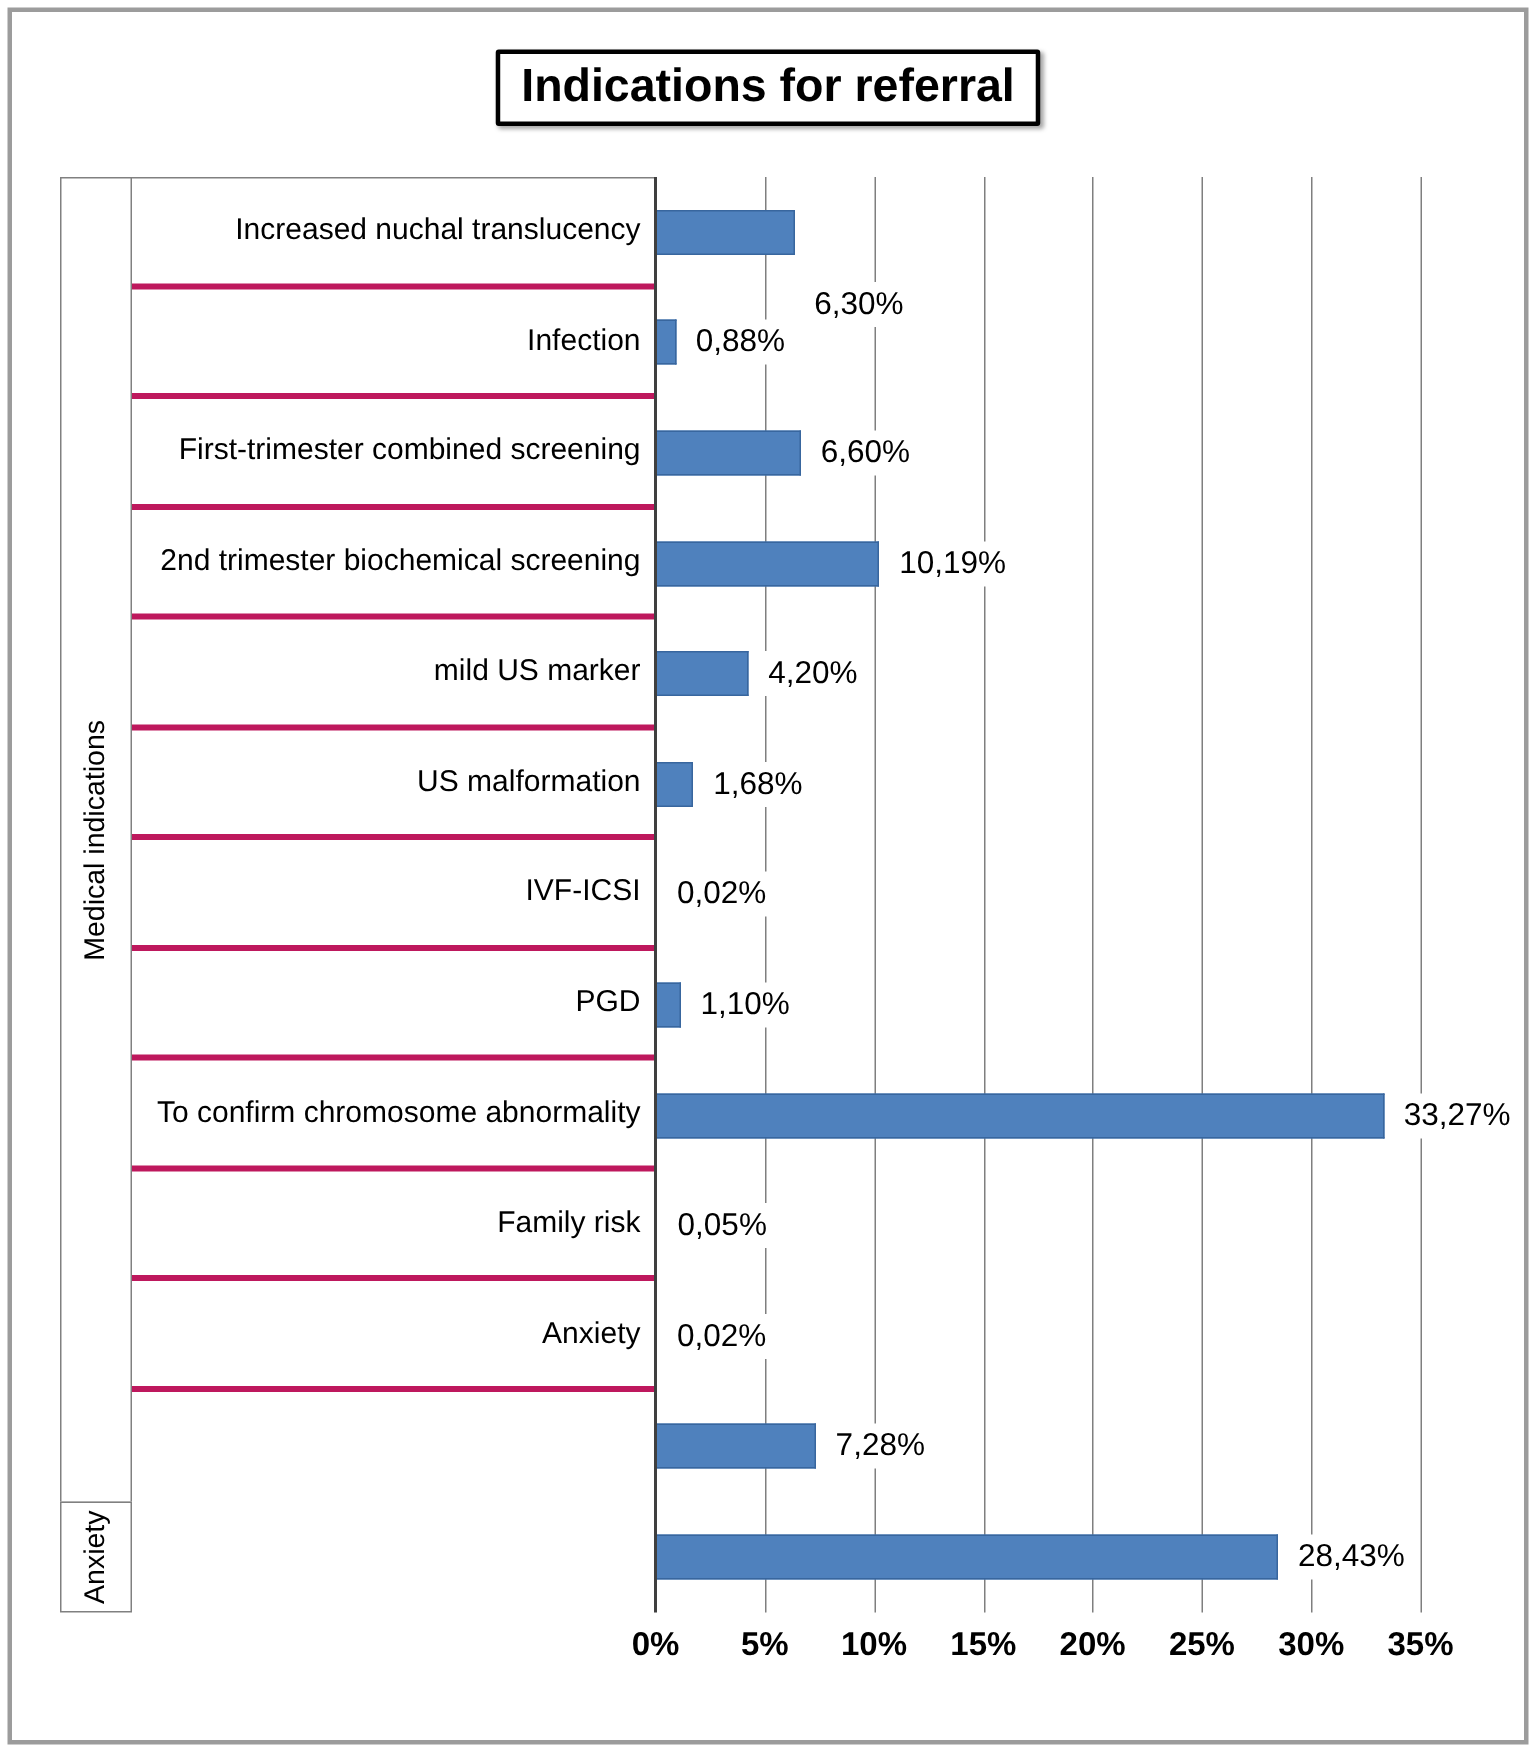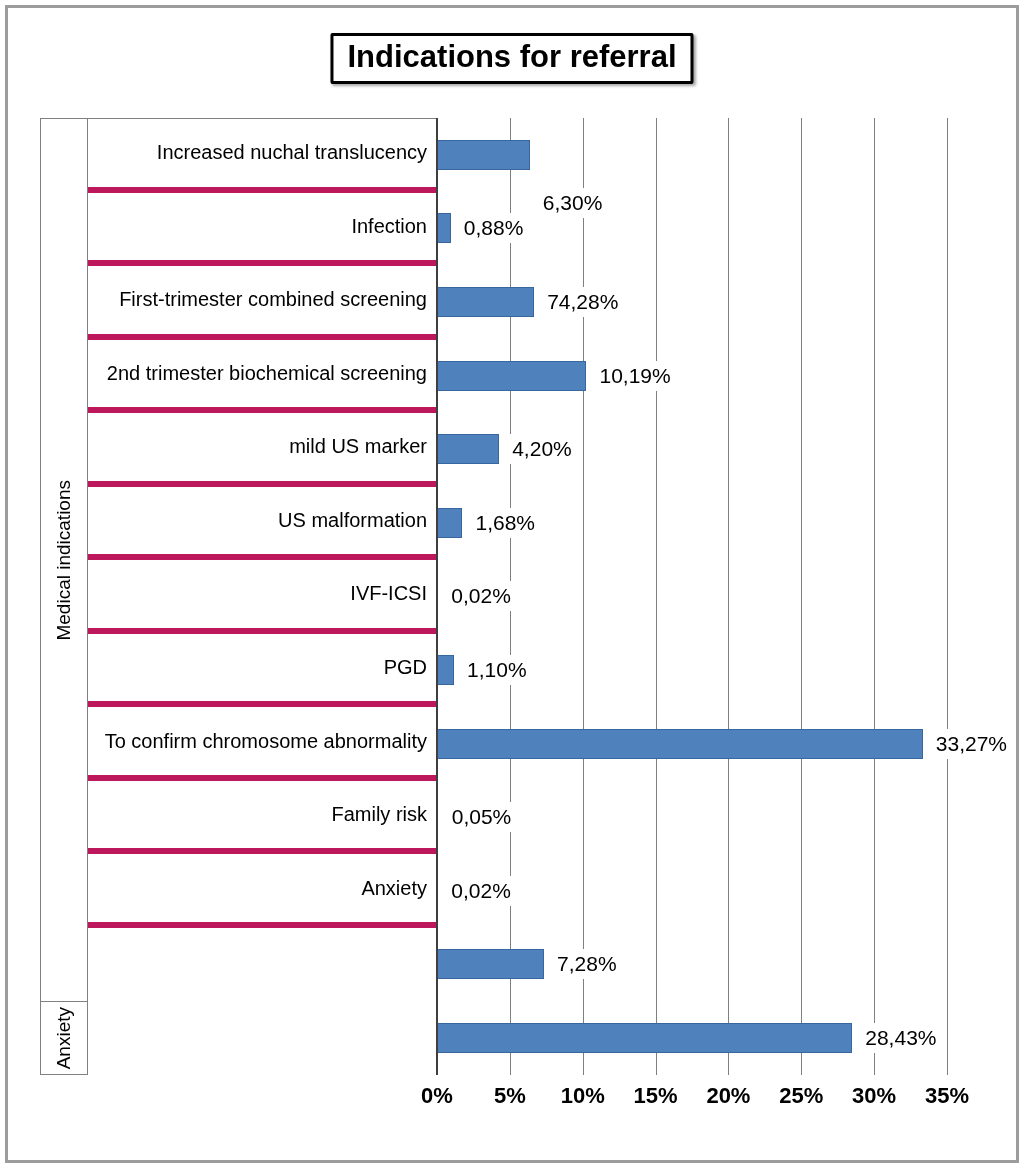--- a/index.html
+++ b/index.html
@@ -42,21 +42,21 @@
     font-size:19px; white-space:nowrap; color:#000;
   }
   
   #cat-labels {
     position:absolute; left:88px; top:118px; width:349px; height:957px;
     display:grid; grid-template-rows:repeat(13,1fr);
     border-top:1px solid #808080;
     background:#fff;
   }
   .cat-cell {
-    border-bottom:6px solid #be185d;
+    border-bottom:4px solid #be185d;
     display:flex; align-items:center; justify-content:flex-end;
     padding-right:10px;
     font-size:20px; color:#000;
     overflow:hidden; white-space:nowrap;
   }
   
   .gridline { position:absolute; top:118px; height:957px; width:1px; background:#7f7f7f; z-index:1; }
   #axis-line { position:absolute; left:436px; top:118px; width:2px; height:957px; background:#3f3f3f; z-index:2; }
   .bar {
     position:absolute; left:438px; height:30px;
@@ -115,21 +115,21 @@
       <div class="cat-cell">Family risk</div>
       <div class="cat-cell">Anxiety</div>
     </div>
 
   <div id="bars">
       <div class="bar" style="top: 139.8px; width: 91.8px; background: rgb(79, 129, 189); border-color: rgb(56, 102, 158);"></div>
       <div class="vlabel" style="top: 139.8px; left: 539.8px; margin-top: 48px;">6,30%</div>
       <div class="bar" style="top: 213.4px; width: 12.8229px; background: rgb(79, 129, 189); border-color: rgb(56, 102, 158);"></div>
       <div class="vlabel" style="top: 213.4px; left: 460.823px;">0,88%</div>
       <div class="bar" style="top: 287px; width: 96.1714px; background: rgb(79, 129, 189); border-color: rgb(56, 102, 158);"></div>
-      <div class="vlabel" style="top: 287px; left: 544.171px;">74,28%</div>
+      <div class="vlabel" style="top: 287px; left: 544.171px;">6,60%</div>
       <div class="bar" style="top: 360.6px; width: 148.483px; background: rgb(79, 129, 189); border-color: rgb(56, 102, 158);"></div>
       <div class="vlabel" style="top: 360.6px; left: 596.483px;">10,19%</div>
       <div class="bar" style="top: 434.2px; width: 61.2px; background: rgb(79, 129, 189); border-color: rgb(56, 102, 158);"></div>
       <div class="vlabel" style="top: 434.2px; left: 509.2px;">4,20%</div>
       <div class="bar" style="top: 507.8px; width: 24.48px; background: rgb(79, 129, 189); border-color: rgb(56, 102, 158);"></div>
       <div class="vlabel" style="top: 507.8px; left: 472.48px; text-align: right;">1,68%</div>
       <div class="vlabel" style="top: 581.4px; left: 448.291px;">0,02%</div>
       <div class="bar" style="top: 655px; width: 16.0286px; background: rgb(79, 129, 189); border-color: rgb(56, 102, 158);"></div>
       <div class="vlabel" style="top: 655px; left: 464.029px;">1,10%</div>
       <div class="bar" style="top: 728.6px; width: 484.791px; background: rgb(79, 129, 189); border-color: rgb(56, 102, 158);"></div>

